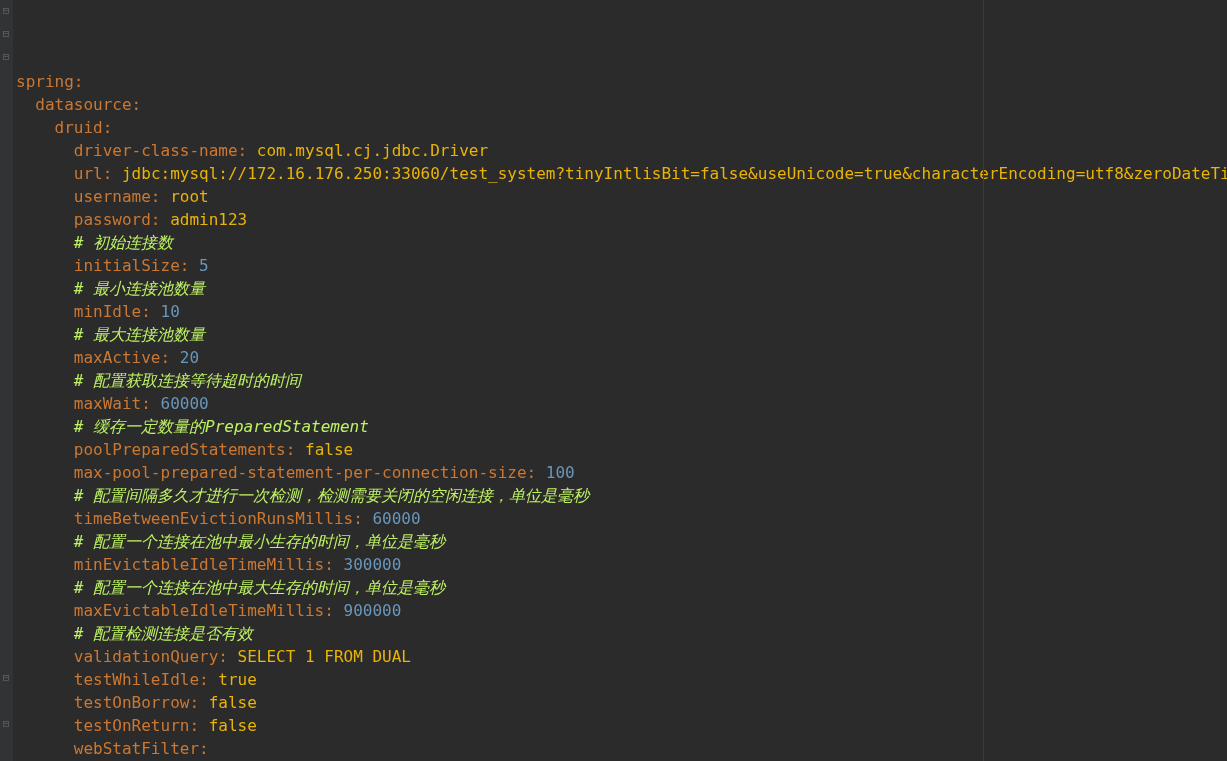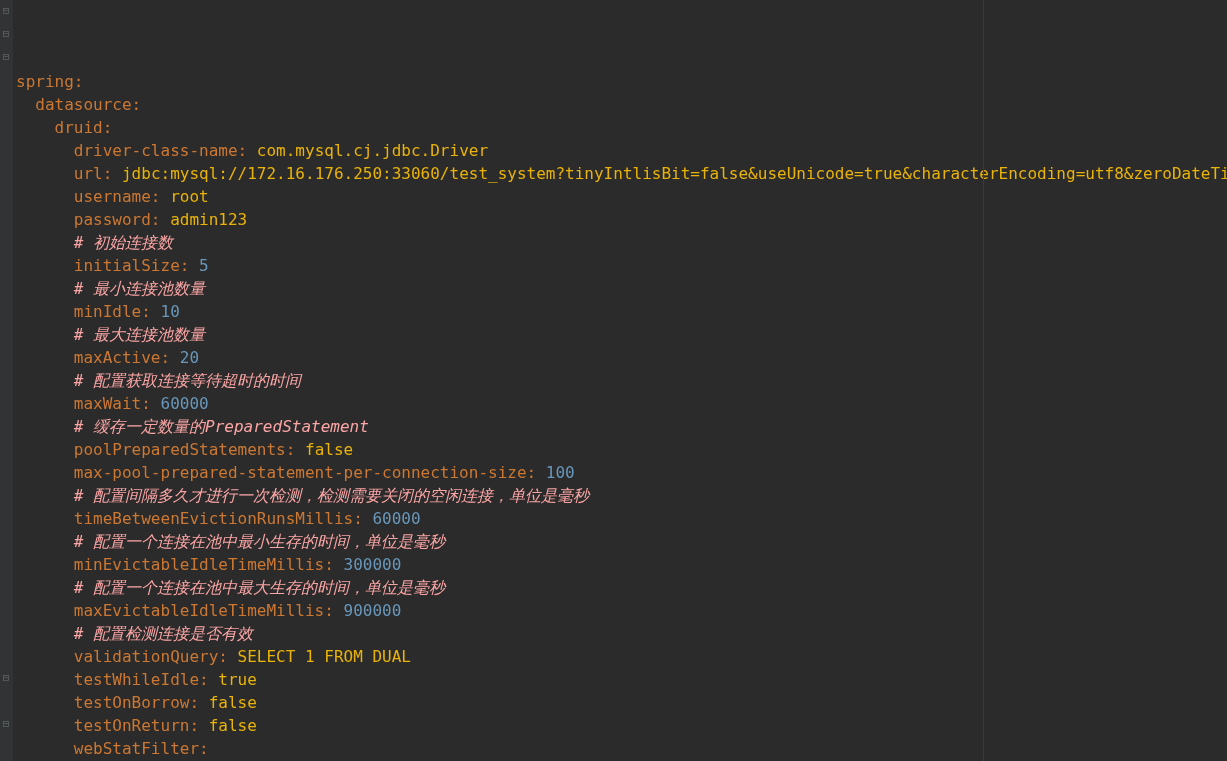--- a/index.html
+++ b/index.html
@@ -43,21 +43,21 @@
   }
   .line {
     height: 23px;
     padding-left: 0;
     white-space: pre;
   }
   .k { color: #cc7832; text-align: center; }          
   .colon { color: #cc7832; }
   .v { color: #eab308; }          
   .num { color: #6897bb; }        
-  .comment { color: #fca5a5; font-style: italic; }
+  .comment { color: #bef264; font-style: italic; }
   .right-margin {
     position: absolute;
     top: 0;
     bottom: 0;
     left: 969px;
     width: 1px;
     background: #3b3b3b;
     pointer-events: none;
   }
   .ind { display:inline-block; }

